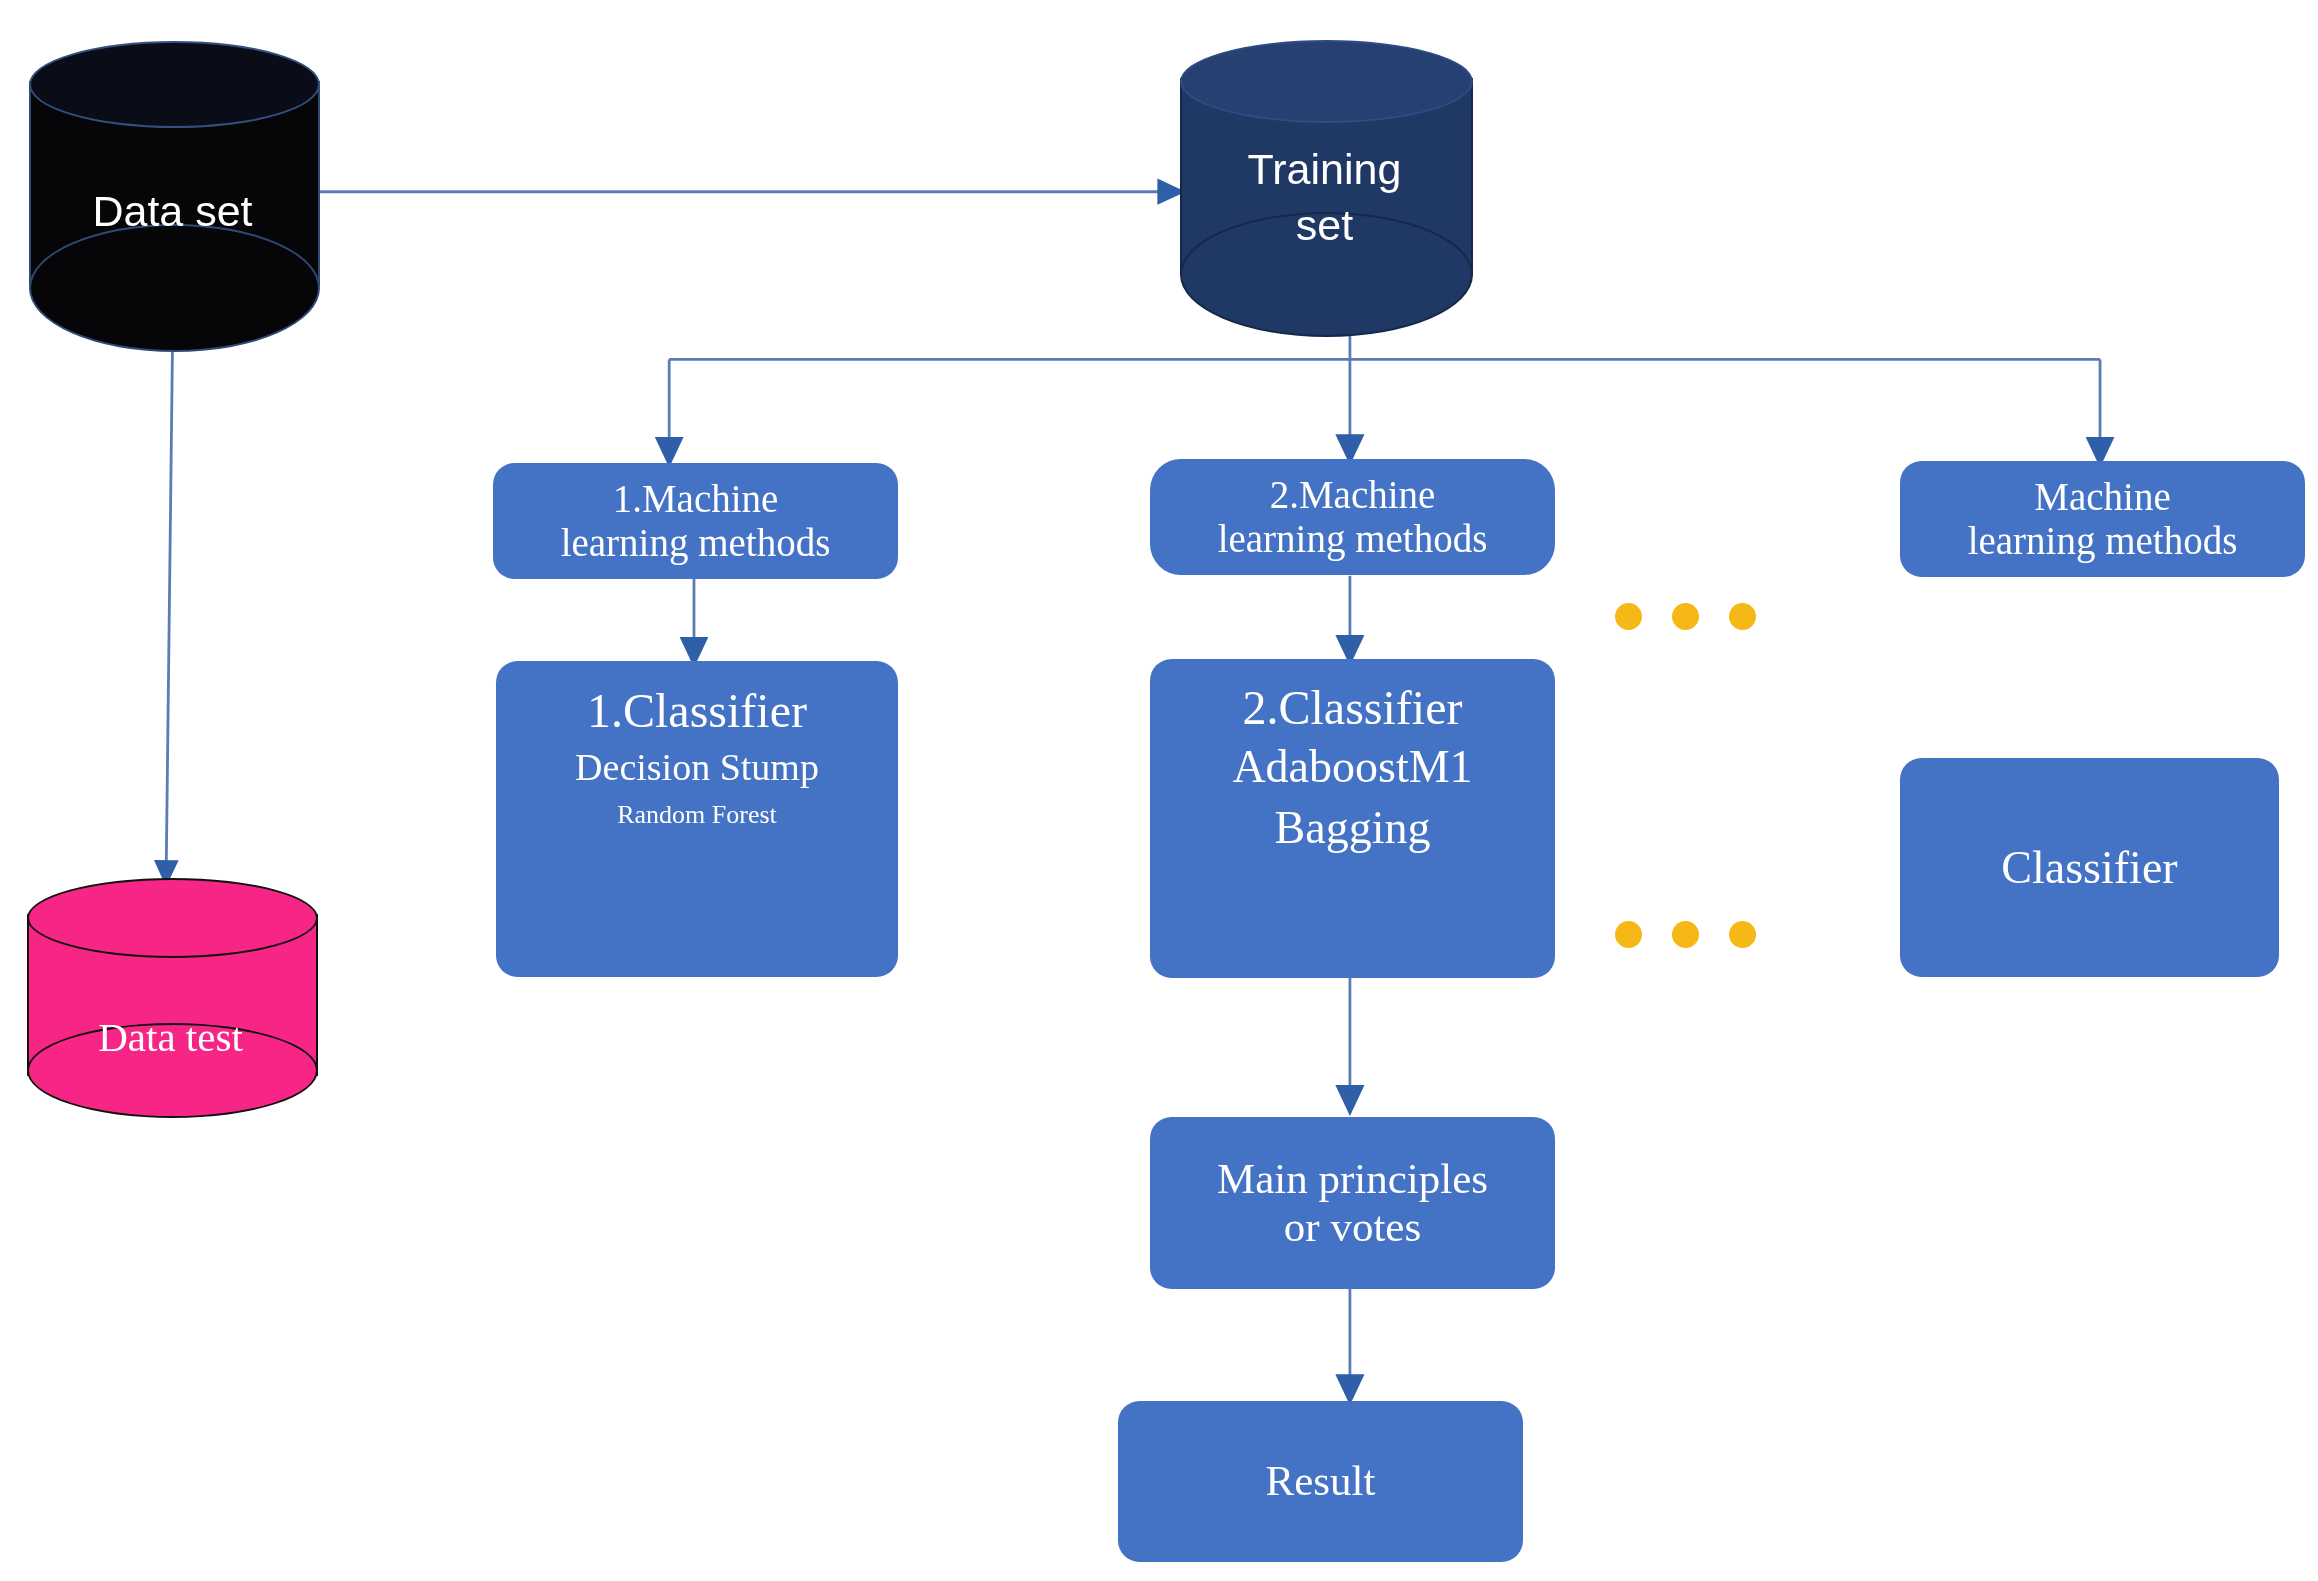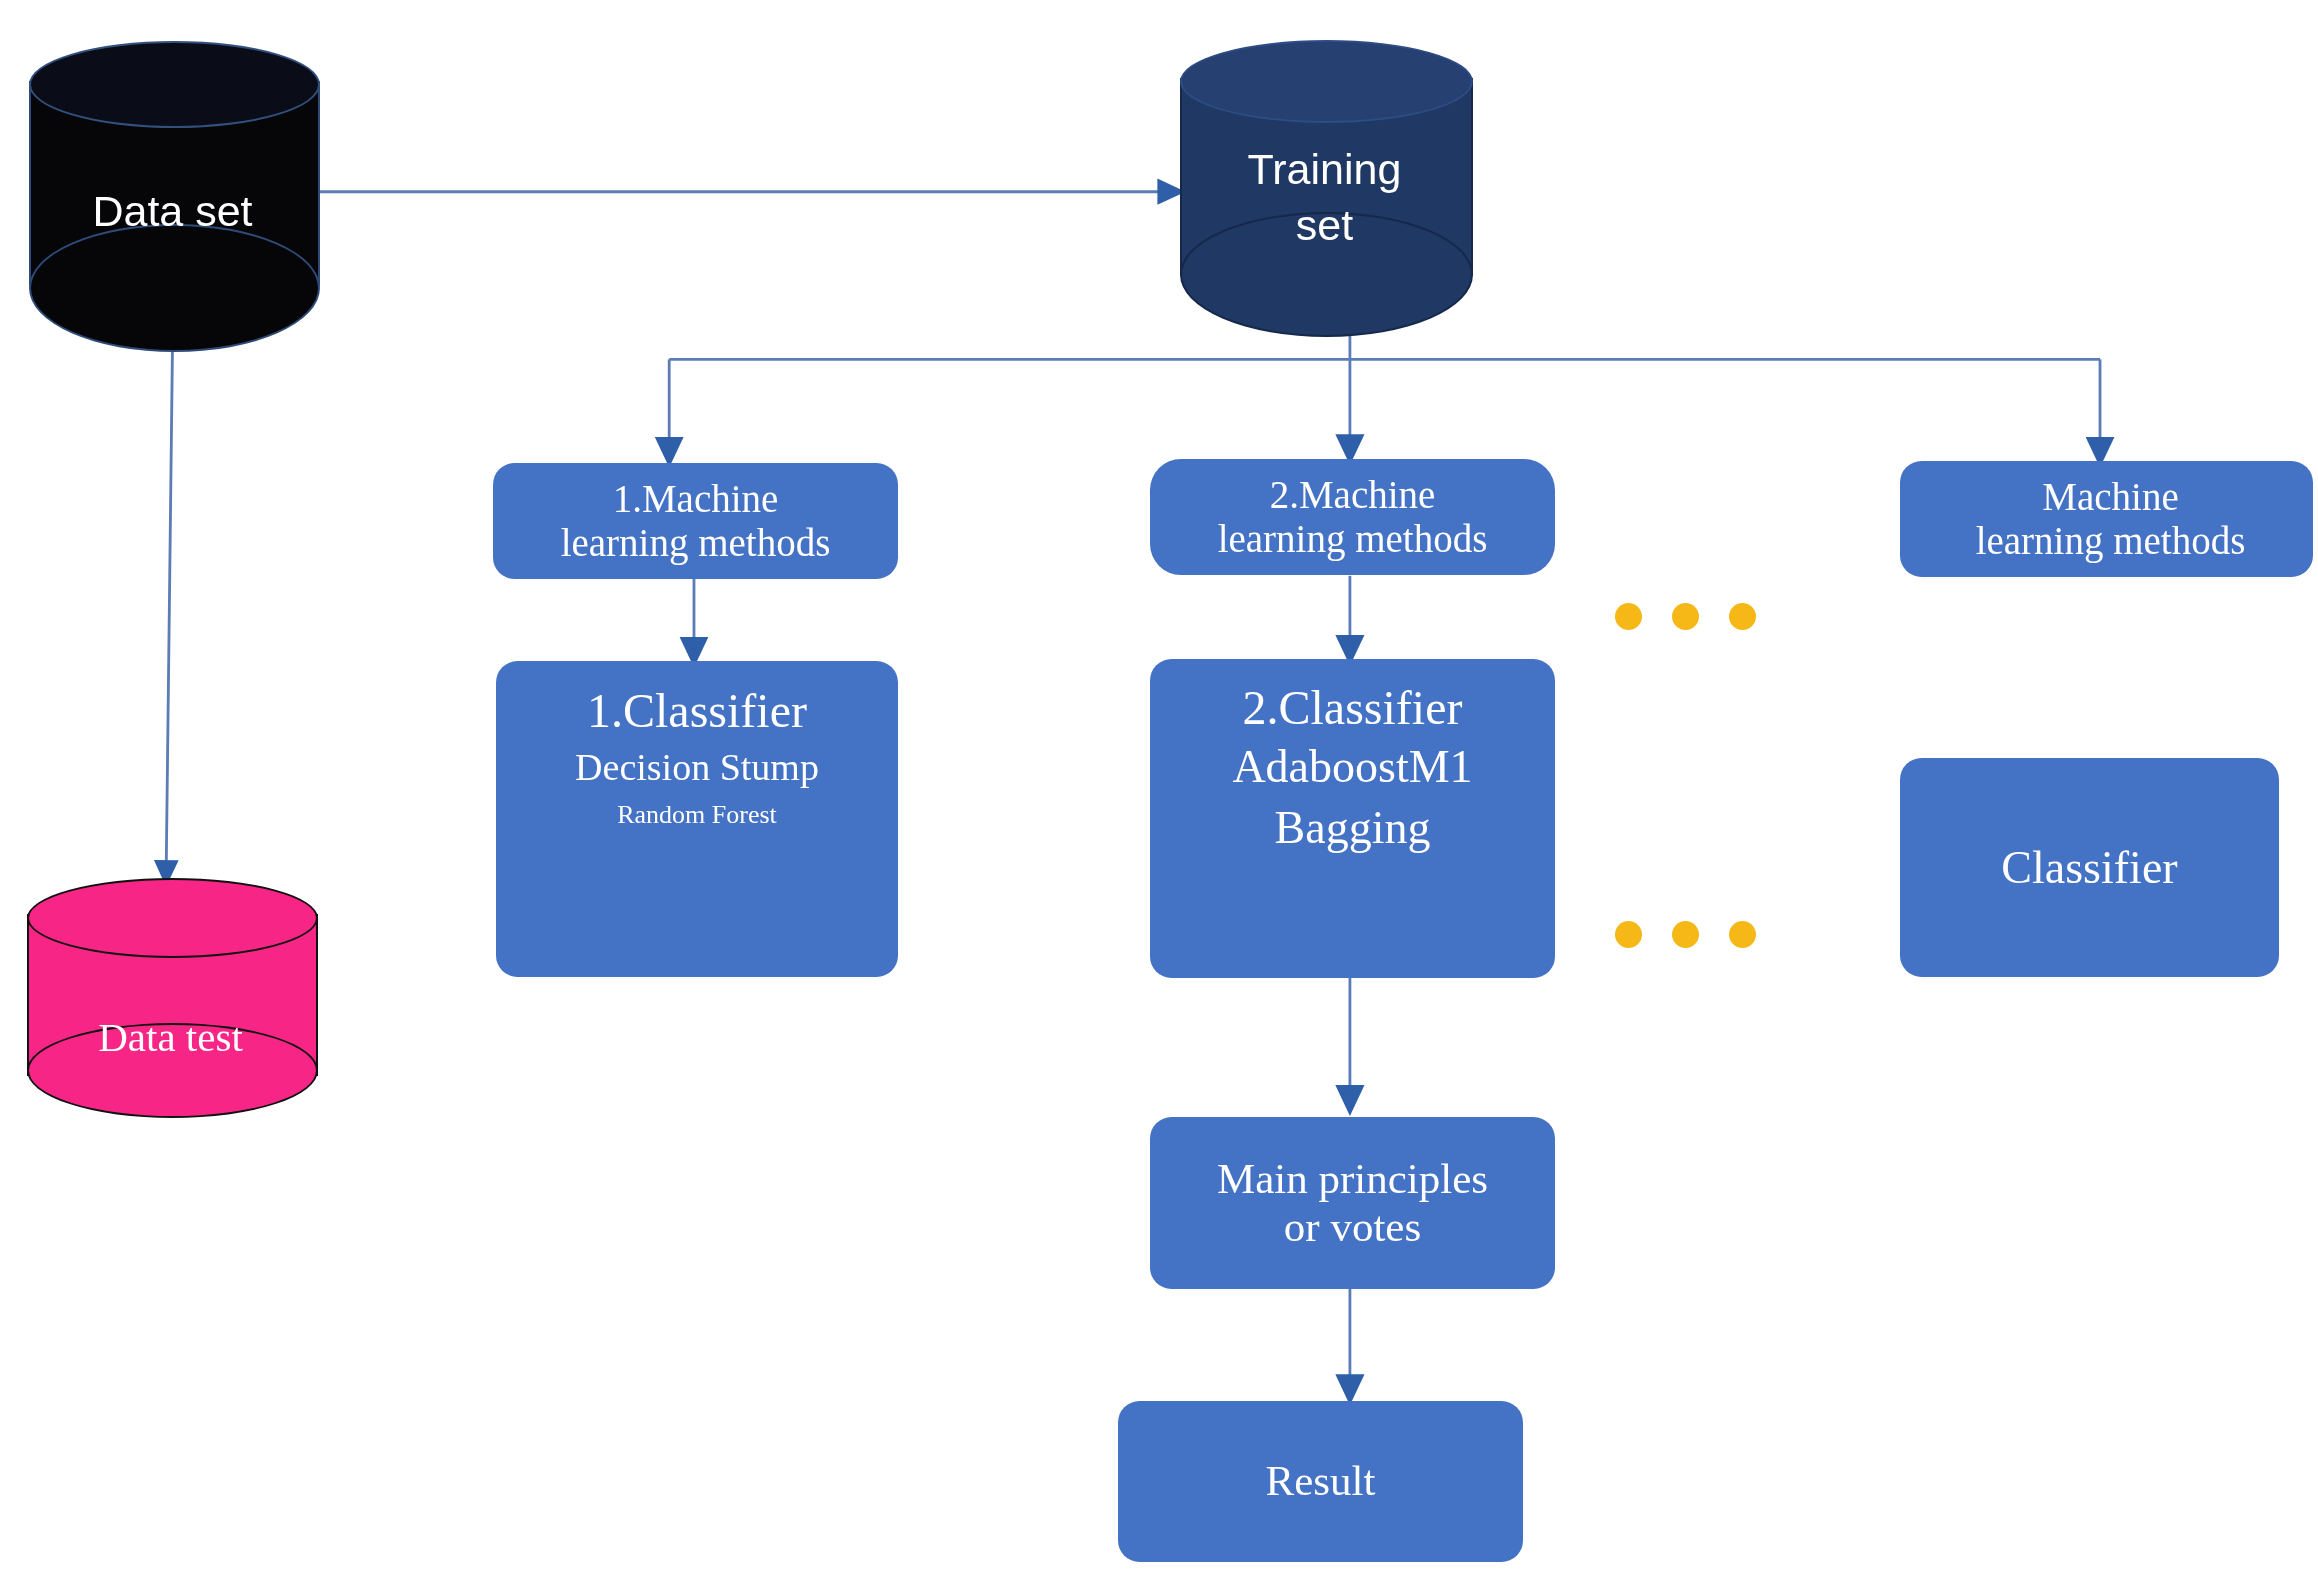--- a/index.html
+++ b/index.html
@@ -124,21 +124,21 @@
   <div class="rbox" style="left:493px; top:463px; width:405px; height:116px;">
     <div class="l1" style="font-size:39px;">1.Machine</div>
     <div class="l1" style="font-size:39px;">learning methods</div>
   </div>
 
   <div class="rbox" style="left:1150px; top:459px; width:405px; height:116px;border-radius:31px;">
     <div class="l1" style="font-size:39px;">2.Machine</div>
     <div class="l1" style="font-size:39px;">learning methods</div>
   </div>
 
-  <div class="rbox" style="left:1900px; top:461px; width:405px; height:116px;padding-left:8px;">
+  <div class="rbox" style="left:1900px; top:461px; width:405px; height:116px;">
     <div class="l1" style="font-size:39px;">Machine</div>
     <div class="l1" style="font-size:39px;">learning methods</div>
   </div>
 
   <div class="dots" style="left:1615px; top:603px; gap:30px;">
     <span style="width:27px;height:27px;"></span>
     <span style="width:27px;height:27px;"></span>
     <span style="width:27px;height:27px;"></span>
   </div>
 

